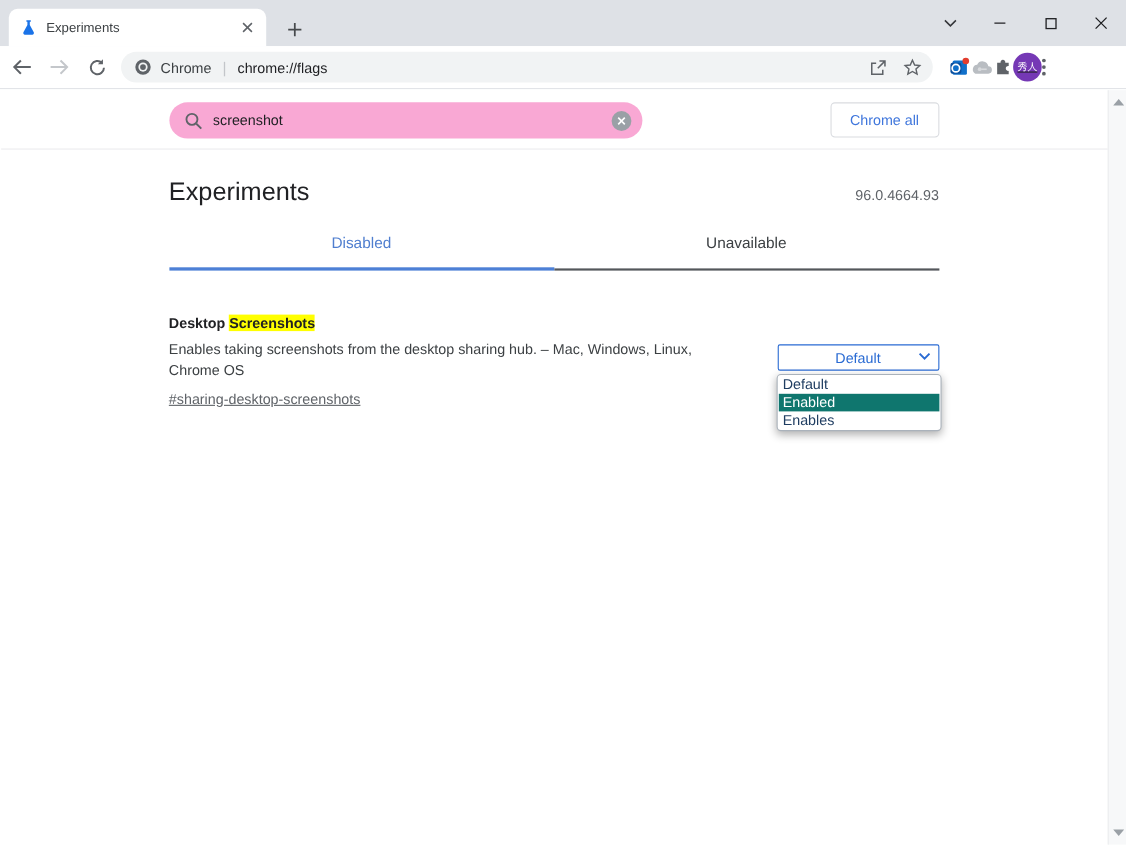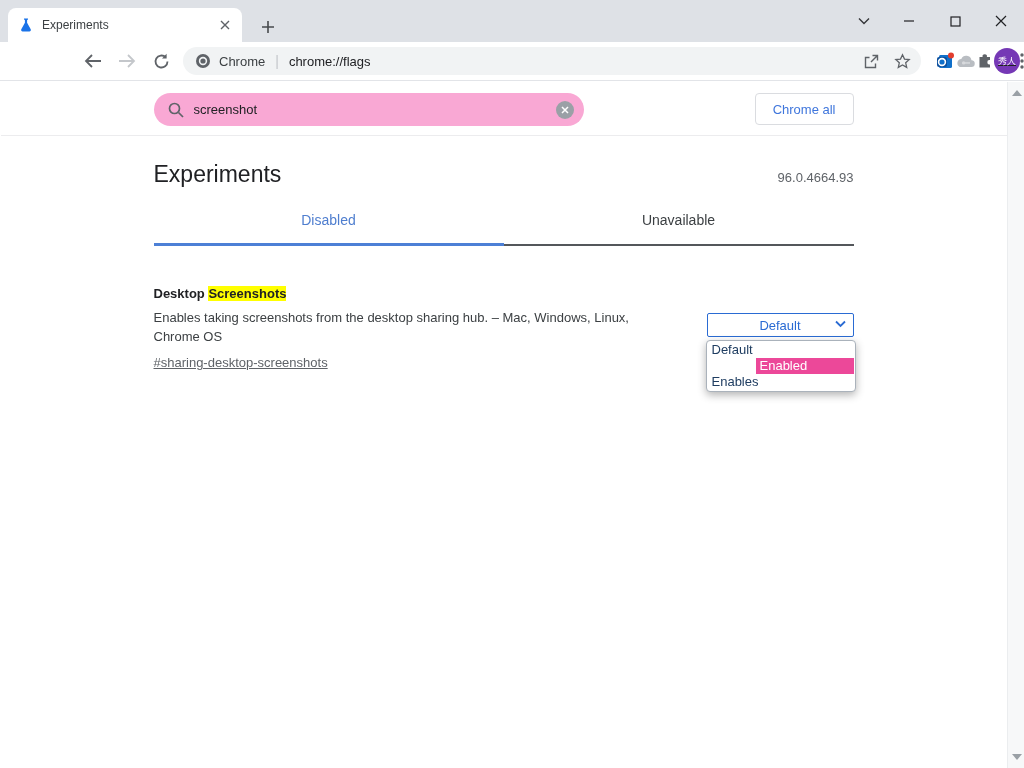--- a/index.html
+++ b/index.html
@@ -13,21 +13,21 @@
   .tab-title { flex:1; font-size:12px; color:#3c4043; margin-left:8px; white-space:nowrap; overflow:hidden; }
   .icon-btn { display:flex; align-items:center; justify-content:center; border-radius:50%; cursor:pointer; }
   .tab-close { width:18px; height:18px; }
   .newtab { position:absolute; left:254px; top:13px; width:28px; height:28px; }
   .tabsearch { position:absolute; left:850px; top:4px; width:28px; height:34px; display:flex; align-items:center; justify-content:center; }
   .wincontrols { position:absolute; right:0; top:0; height:42px; display:flex; }
   .winbtn { width:46px; height:42px; display:flex; align-items:center; justify-content:center; }
 
   
   .toolbar { position:absolute; top:42px; left:0; right:0; height:39px; background:#fff;
-             border-bottom:1px solid #e2e4e8; display:flex; align-items:center;justify-content:flex-end; }
+             border-bottom:1px solid #e2e4e8; display:flex; align-items:center; }
   .nav-btn { width:28px; height:28px; display:flex; align-items:center; justify-content:center; margin-left:6px; }
   .omnibox { margin-left:8px; width:738px; height:28px; background:#f1f3f4; border-radius:14px;
              display:flex; align-items:center; padding:0 10px 0 12px; }
   .omni-site { font-size:13px; color:#3c4043; margin-left:8px; }
   .omni-sep { color:#c3c6ca; margin:0 10px; font-size:14px; }
   .omni-url { font-size:13px; color:#202124; flex:1; }
   .omni-icons { display:flex; align-items:center; gap:14px; }
   .ext-area { display:flex; align-items:center; margin-left:14px;text-decoration:underline; }
   .avatar { width:26px; height:26px; border-radius:50%; background:#7538b5; color:#fff; font-size:9px;
             display:flex; align-items:center; justify-content:center; letter-spacing:0; }
@@ -67,21 +67,21 @@
   .flag-desc { margin-top:7px; font-size:13px; line-height:19px; color:#3c4043; }
   .flag-link { display:inline-block; margin-top:9px; font-size:13px; color:#5f6368; text-decoration:underline; }
 
   .select-col { width:147px; margin-top:27px; position:relative; }
   .flag-select { height:24px; border:1px solid #2a6bd3; border-radius:2px; background:#fff; color:#2a6bd3;
                  font-size:13px; display:flex; align-items:center; justify-content:center; position:relative; cursor:pointer; }
   .flag-select .chev { position:absolute; right:7px; top:6px; }
   .dropdown { position:absolute; left:-1px; right:-2px; top:27px; background:#fff; border:1px solid #aab2bb;
               border-radius:4px; box-shadow:0 3px 8px rgba(0,0,0,.3); padding:1px; z-index:10; }
   .dd-opt { height:16px; line-height:16px; font-size:13px; padding-left:4px; color:#1f3d61; cursor:pointer; }
-  .dd-opt.hl { background:#ec4899; color:#fff;margin-left:48px; }
+  .dd-opt.hl { background:#0f766e; color:#fff; }
 
   svg { display:block; }
 </style>
 </head>
 <body>
 
 <div class="tabstrip">
   <div class="tab">
     <span>
       <svg width="16" height="16" viewBox="0 0 16 16">

